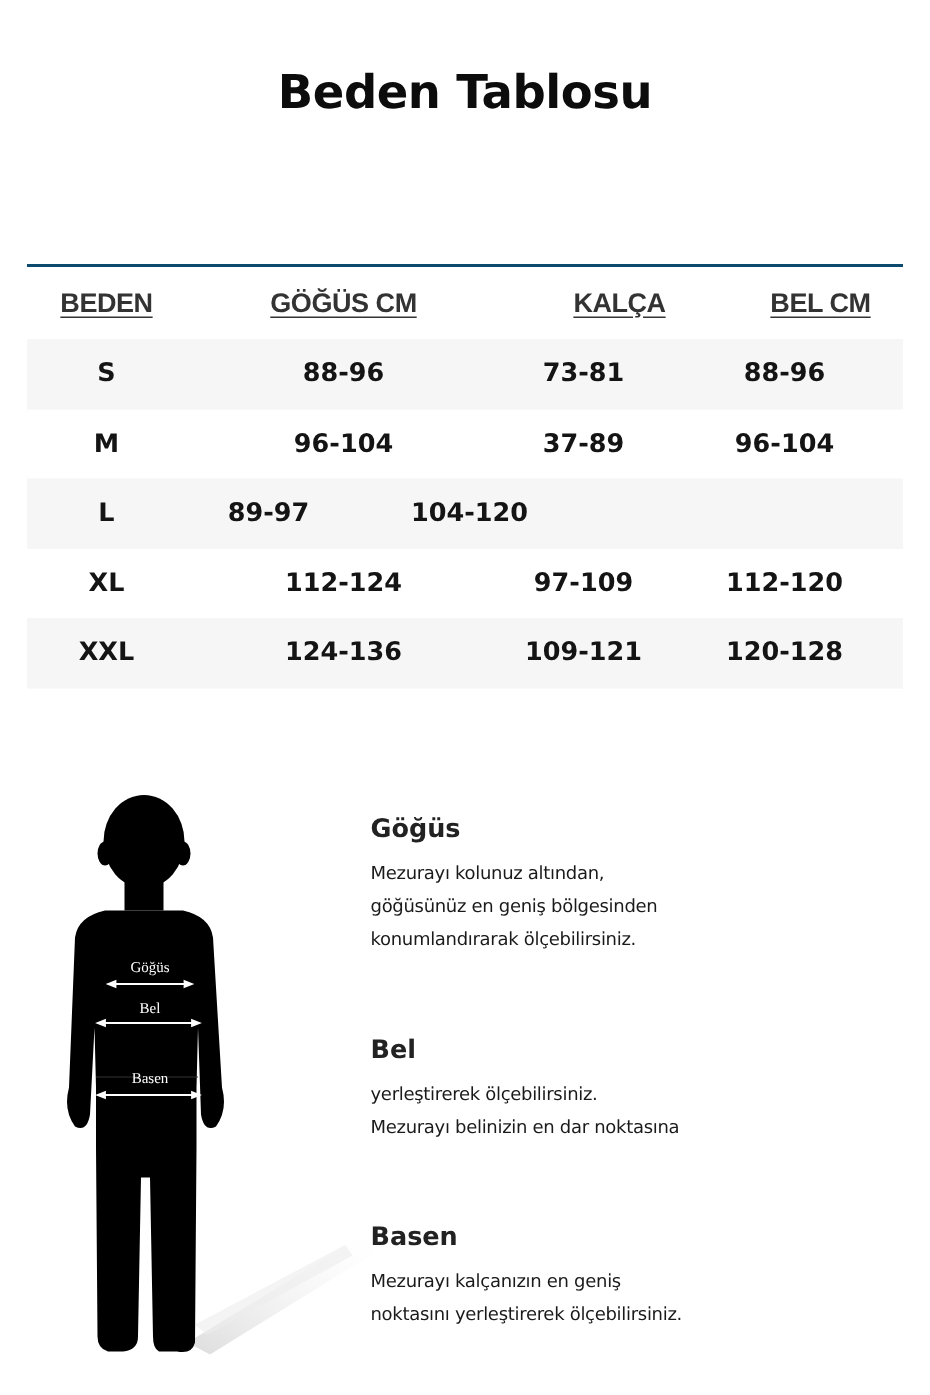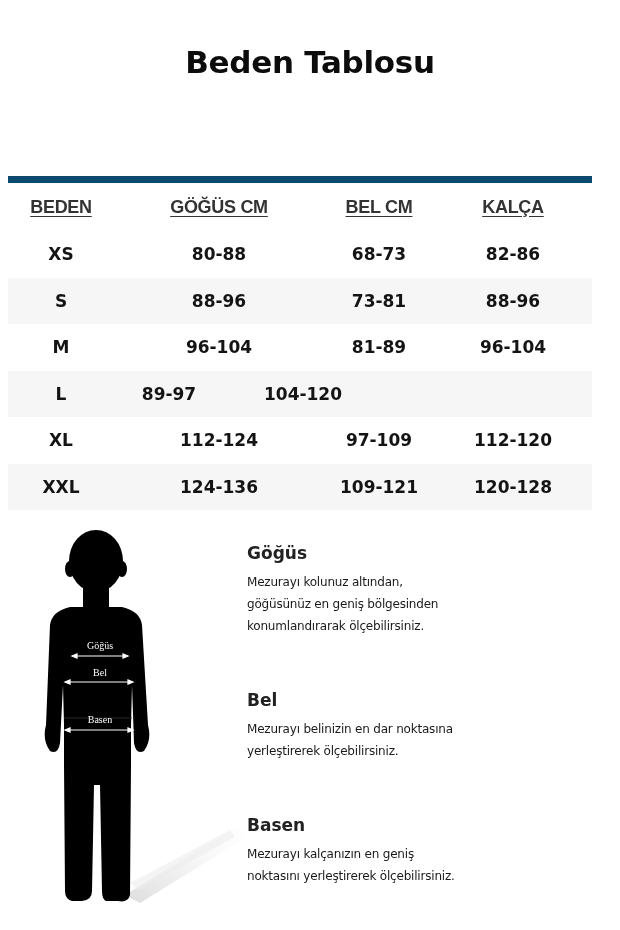--- a/index.html
+++ b/index.html
@@ -9,22 +9,22 @@
     }
     .page { position: relative; width: 620px; height: 930px; }
 
     .title {
       position: absolute; top: 44px; left: 0; width: 620px;
       text-align: center; font-size: 31px; font-weight: bold; color: #0c0c0c;
       letter-spacing: -0.3px;
     }
 
     .size-table {
-      position: absolute; top: 176px; left: 8px; width: 584px;
-      border-top: 7px solid #0c4a6e; border-collapse: collapse;
+      position: absolute; top: 176px; left: 18px; width: 584px;
+      border-top: 2px solid #0c4a6e; border-collapse: collapse;
     }
     .size-table .row {
       display: flex; align-items: center; height: 46.5px;
     }
     .size-table .row.header { height: 48px; }
     .size-table .row.alt { background: #f6f6f6; }
     .size-table .cell {
       text-align: center; font-size: 17px; font-weight: bold; color: #141414;
     }
     .size-table .header .cell {
@@ -61,39 +61,33 @@
 <body>
 
 <div class="page">
 
   <div class="title">Beden Tablosu</div>
 
   <div class="size-table">
     <div class="row header">
       <div class="cell c0">BEDEN</div>
       <div class="cell c1">GÖĞÜS CM</div>
+      <div class="cell c3">KALÇA</div>
       <div class="cell c2">BEL CM</div>
-      <div class="cell c3">KALÇA</div>
-    </div>
-    <div class="row">
-      <div class="cell c0">XS</div>
-      <div class="cell c1">80-88</div>
-      <div class="cell c2">68-73</div>
-      <div class="cell c3">82-86</div>
     </div>
     <div class="row alt">
       <div class="cell c0">S</div>
       <div class="cell c1">88-96</div>
       <div class="cell c2">73-81</div>
       <div class="cell c3">88-96</div>
     </div>
     <div class="row">
       <div class="cell c0">M</div>
       <div class="cell c1">96-104</div>
-      <div class="cell c2">81-89</div>
+      <div class="cell c2">37-89</div>
       <div class="cell c3">96-104</div>
     </div>
     <div class="row alt">
       <div class="cell c0">L</div>
       <div class="cell c2">89-97</div>
       <div class="cell c3">104-120</div>
     </div>
     <div class="row">
       <div class="cell c0">XL</div>
       <div class="cell c1">112-124</div>
@@ -160,22 +154,22 @@
     <div class="desc">
       <div>Mezurayı kolunuz altından,</div>
       <div>göğüsünüz en geniş bölgesinden</div>
       <div>konumlandırarak ölçebilirsiniz.</div>
     </div>
   </div>
 
   <div class="info" style="top:690px;">
     <div class="heading">Bel</div>
     <div class="desc">
+      <div>yerleştirerek ölçebilirsiniz.</div>
       <div>Mezurayı belinizin en dar noktasına</div>
-      <div>yerleştirerek ölçebilirsiniz.</div>
     </div>
   </div>
 
   <div class="info" style="top:815px;">
     <div class="heading">Basen</div>
     <div class="desc">
       <div>Mezurayı kalçanızın en geniş</div>
       <div>noktasını yerleştirerek ölçebilirsiniz.</div>
     </div>
   </div>

